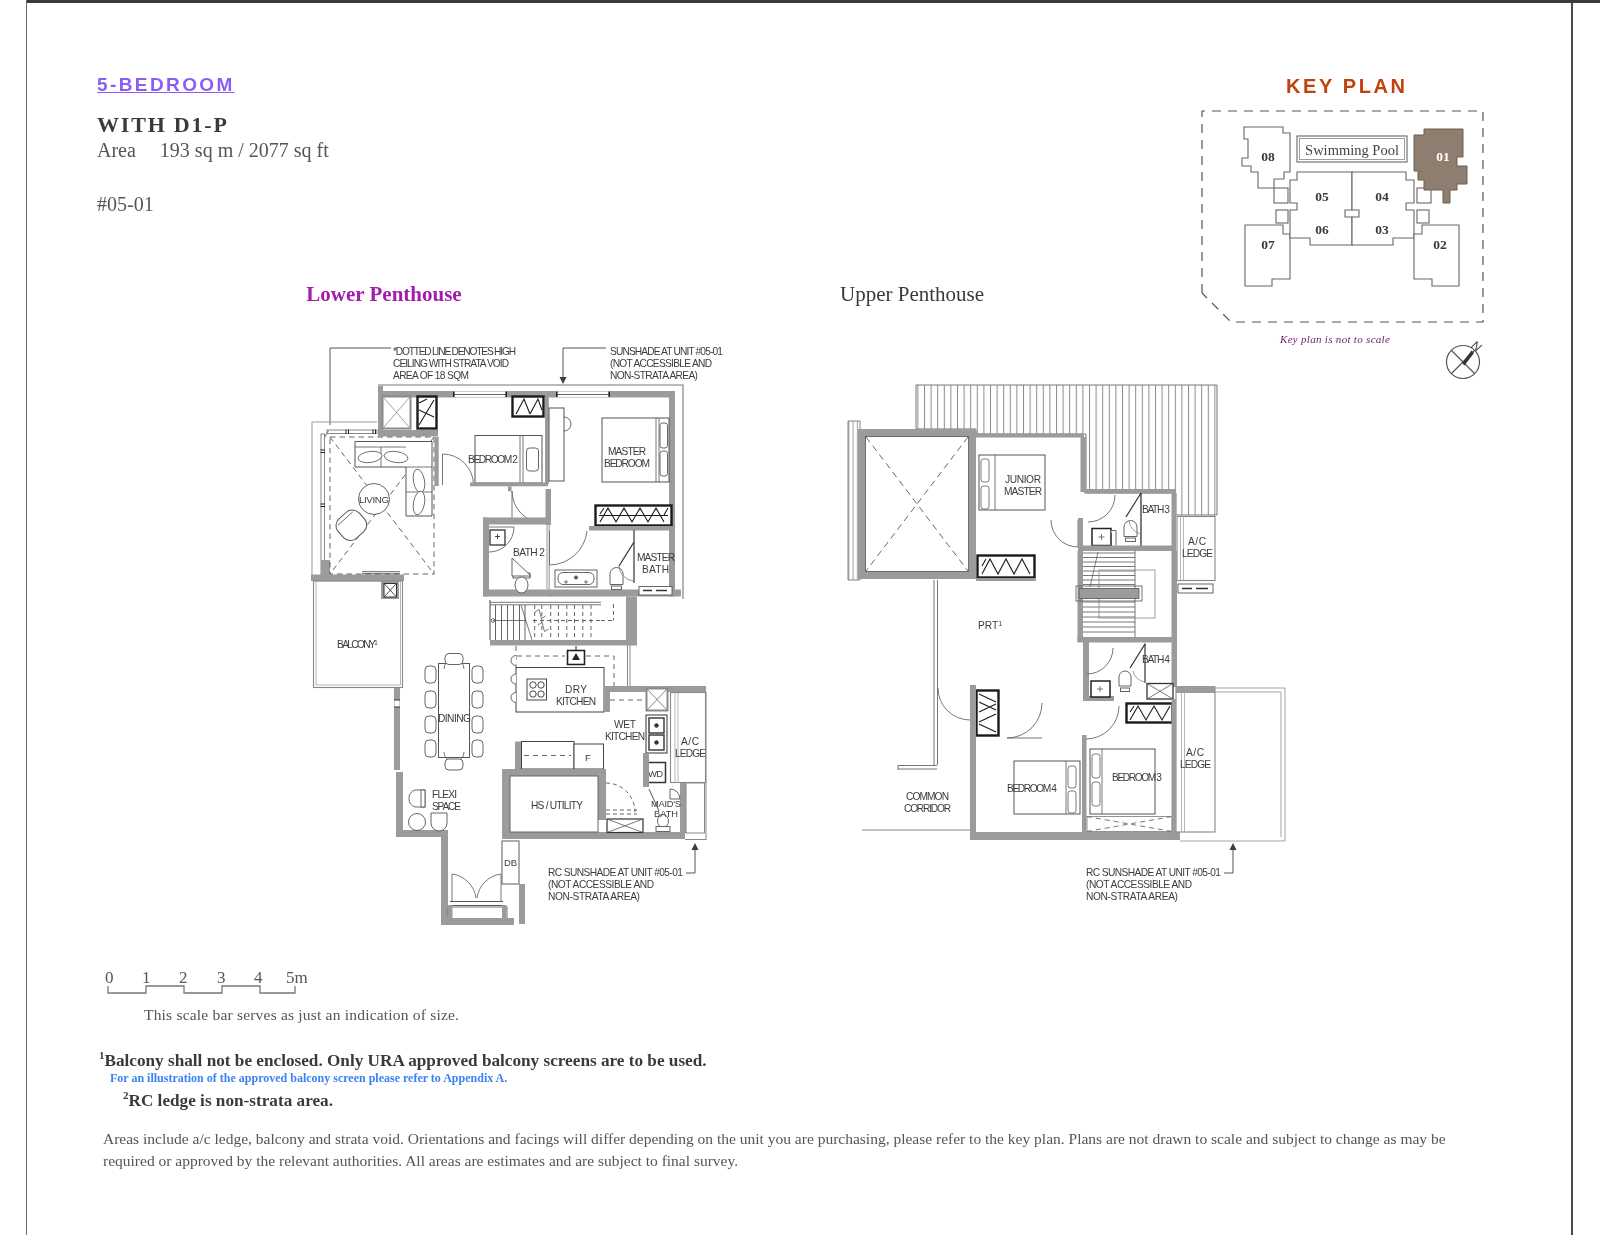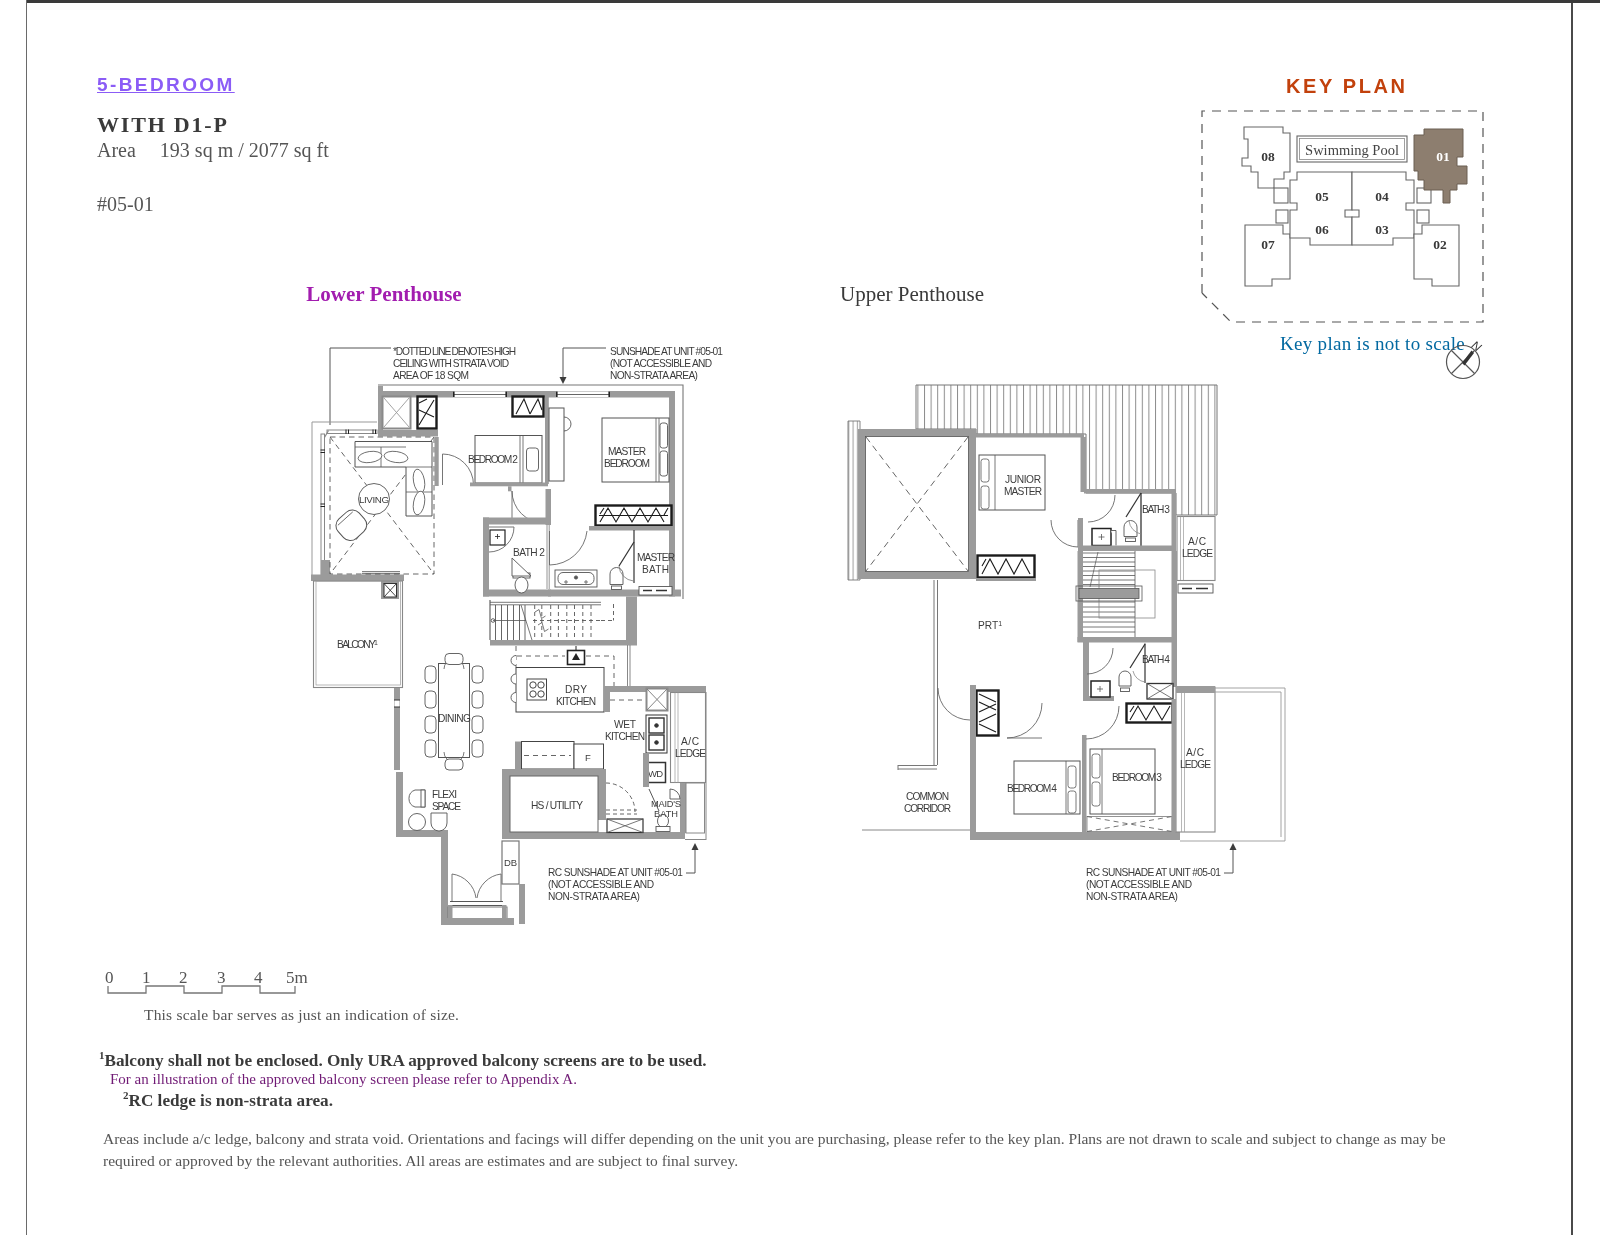--- a/index.html
+++ b/index.html
@@ -23,27 +23,27 @@
 <div class="abs serif" style="left:97px;top:139px;font-size:20px;color:#555;">Area<span style="display:inline-block;width:24px;"></span>193 sq m / 2077 sq ft</div>
 
 <div class="abs serif" style="left:97px;top:193px;font-size:20px;color:#555;">#05-01</div>
 
 <div class="abs serif" style="left:384px;top:282px;transform:translateX(-50%);font-size:21px;font-weight:bold;color:#a21caf;">Lower Penthouse</div>
 
 <div class="abs serif" style="left:912px;top:282px;transform:translateX(-50%);font-size:21px;font-weight:normal;color:#3a3a3a;">Upper Penthouse</div>
 
 <div class="abs" style="left:1286px;top:75px;font-size:20px;font-weight:bold;letter-spacing:2.6px;color:#c2410c;">KEY PLAN</div>
 
-<div class="abs serif" style="left:1280px;top:333px;font-size:19px;letter-spacing:0.3px;color:#0369a1;">Key plan is not to scale</div>
+<div class="abs serif" style="left:1280px;top:333px;font-size:11px;letter-spacing:0.3px;color:#701a75;font-style:italic;">Key plan is not to scale</div>
 
 <div class="abs serif" style="left:105px;top:1006px;font-size:15.5px;letter-spacing:0.2px;color:#555;margin-left:39px;">This scale bar serves as just an indication of  size.</div>
 
 <div class="abs serif" style="left:99px;top:1049px;font-size:17.2px;font-weight:bold;color:#3a3a3a;"><sup style="font-size:11px;">1</sup>Balcony shall not be enclosed. Only URA approved balcony screens are to be used.</div>
 
-<div class="abs serif" style="left:110px;top:1071px;font-size:15px;font-weight:normal;color:#701a75;">For an illustration of the approved balcony screen please refer to Appendix A.</div>
+<div class="abs serif" style="left:110px;top:1071px;font-size:12px;font-weight:bold;color:#3b82f6;">For an illustration of the approved balcony screen please refer to Appendix A.</div>
 
 <div class="abs serif" style="left:99px;top:1089px;font-size:17.2px;font-weight:bold;color:#3a3a3a;margin-left:24px;"><sup style="font-size:11px;">2</sup>RC ledge is non-strata area.</div>
 
 <div class="abs serif" style="left:103px;top:1128px;width:1500px;font-size:15.5px;line-height:22px;color:#555;">Areas include a/c ledge, balcony and strata void. Orientations and facings will differ depending on the unit you are purchasing, please refer to the key plan. Plans are not drawn to scale and subject to change as may be<br>required or approved by the relevant authorities. All areas are estimates and are subject to final survey.</div>
 
 <svg class="abs" style="left:0;top:0;" width="1600" height="1235" viewBox="0 0 1600 1235">
 <defs>
 <pattern id="vh" width="6.6" height="12" patternUnits="userSpaceOnUse">
         <path d="M0.5,0 V12" stroke="#8c8c8c" stroke-width="1"></path>
       </pattern>

